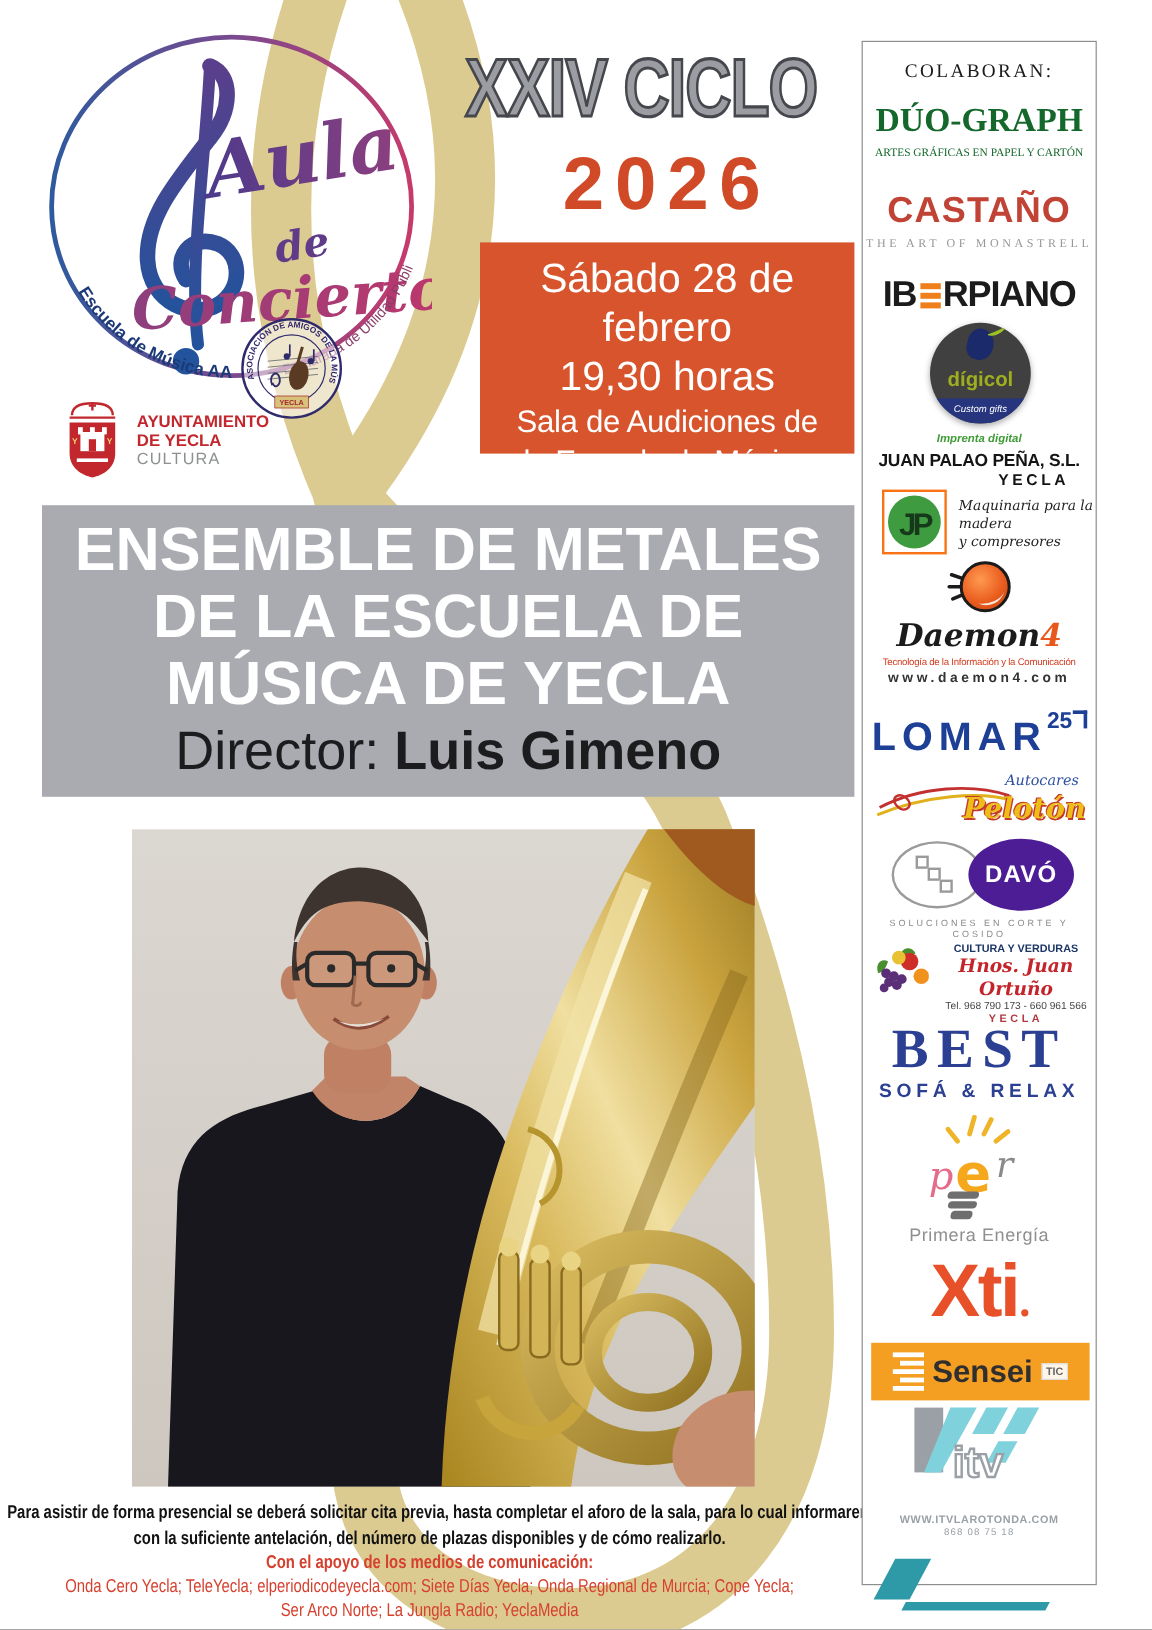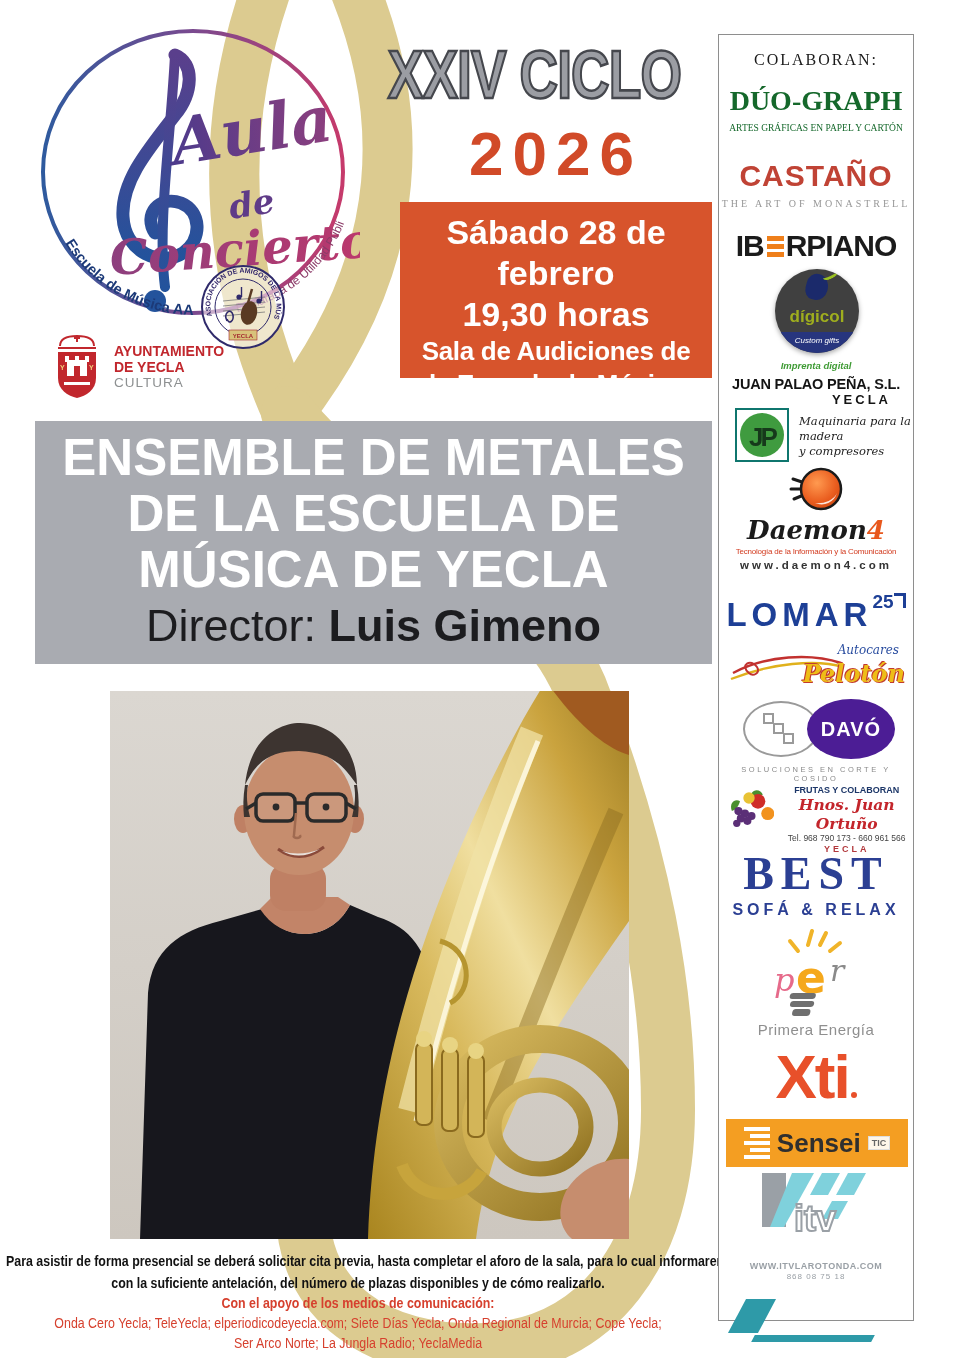--- a/index.html
+++ b/index.html
@@ -11,21 +11,21 @@
   
   #bg-ribbon{position:absolute;left:0;top:0;z-index:0;}
 
   
   .cycle{left:350px;top:40px;width:368px;text-align:center;z-index:2;}
   .cycle span{display:inline-block;font-weight:bold;font-size:58px;color:#9b9da3;
     -webkit-text-stroke:2.2px #45474d;transform:scale(.92,1.18);letter-spacing:-1px;white-space:nowrap;}
   .year{left:400px;top:118px;width:312px;text-align:center;font-size:62px;color:#d14a28;
     letter-spacing:9px;z-index:2;white-space:nowrap;font-weight:bold;}
   .event-box{left:400px;top:202px;width:312px;height:176px;background:#d7542c;z-index:2;
-    color:#fff;text-align:center;font-weight:bold;padding-top:10px;}
+    color:#fff;text-align:center;font-weight:normal;padding-top:10px;}
   .event-box .big{font-size:34px;line-height:41px;}
   .event-box .small{font-size:26px;line-height:33px;letter-spacing:-.3px;}
 
   
   .ayto{left:50px;top:334px;display:flex;align-items:center;gap:10px;z-index:2;}
   .ayto .txt div{line-height:16px;}
   .ayto .red{color:#c1272d;font-weight:bold;font-size:14px;}
   .ayto .gray{color:#8d9091;font-size:13.5px;letter-spacing:1px;}
 
   
@@ -65,21 +65,21 @@
     border-radius:0 0 100% 100%;transform:rotate(-24deg);}
   .digicol .word{position:absolute;left:0;top:38px;width:100%;text-align:center;
     font-size:17px;font-weight:bold;color:#9fae1e;}
   .digicol .band{position:absolute;left:0;bottom:0;width:100%;height:21px;background:#27357e;
     color:#fff;font-style:italic;font-size:8px;text-align:center;line-height:18px;}
   .digicol-tag{top:325px;font-size:9.5px;font-weight:bold;color:#3f9b35;font-style:italic;}
   .jp-name{top:341px;font-size:14.5px;font-weight:bold;color:#141414;letter-spacing:-.2px;}
   .jp-yecla{top:357px;text-align:right !important;padding-right:22px;font-size:13px;font-weight:bold;
     letter-spacing:3px;color:#141414;}
   .jp-row{top:373px;display:flex;padding-left:16px;gap:10px;text-align:left !important;}
-  .jp-logo{width:54px;height:54px;border:2px solid #0f766e;position:relative;flex:0 0 auto;background:#fff;}
+  .jp-logo{width:54px;height:54px;border:2px solid #f97316;position:relative;flex:0 0 auto;background:#fff;}
   .jp-logo .ball{position:absolute;left:3px;top:3px;width:44px;height:44px;border-radius:50%;background:#3f9b3f;}
   .jp-logo .jp{position:absolute;left:0;top:12px;width:100%;text-align:center;font-size:26px;font-weight:bold;
     color:#16391b;letter-spacing:-3px;}
   .jp-script{font-family:"DejaVu Serif",serif;font-style:italic;font-size:11.5px;color:#222;line-height:15px;padding-top:6px;}
   .daemon-ball{top:428px;}
   .daemon-name{top:480px;font-family:"DejaVu Serif",serif;font-style:italic;font-weight:bold;font-size:26px;color:#1b1b1b;}
   .daemon-name b{color:#e8581d;}
   .daemon-tag{top:512px;font-size:8px;color:#d23a1e;letter-spacing:-.2px;}
   .daemon-url{top:524px;font-size:11.5px;color:#333;letter-spacing:3px;font-weight:bold;}
   .lomar{top:556px;}
@@ -424,21 +424,21 @@
         <g fill="#5b2f77">
           <circle cx="14" cy="30" r="5"></circle>
             <circle cx="22" cy="33" r="5"></circle>
             <circle cx="30" cy="36" r="5"></circle>
           <circle cx="17" cy="39" r="5"></circle>
             <circle cx="25" cy="42" r="5"></circle>
             <circle cx="12" cy="45" r="4.5"></circle>
         </g>
       </svg>
       <span class="col">
-        <span class="l1" style="display:block">FRUTAS Y COLABORAN</span>
+        <span class="l1" style="display:block">CULTURA Y VERDURAS</span>
         <span class="l2" style="display:block">Hnos. Juan Ortuño</span>
         <span class="l3" style="display:block">Tel. 968 790 173 - 660 961 566</span>
         <span class="l4" style="display:block">YECLA</span>
       </span>
     </div>
 
     <div class="c best-name">BEST</div>
     <div class="c best-tag">SOFÁ &amp; RELAX</div>
 
     <div class="c per-logo">

